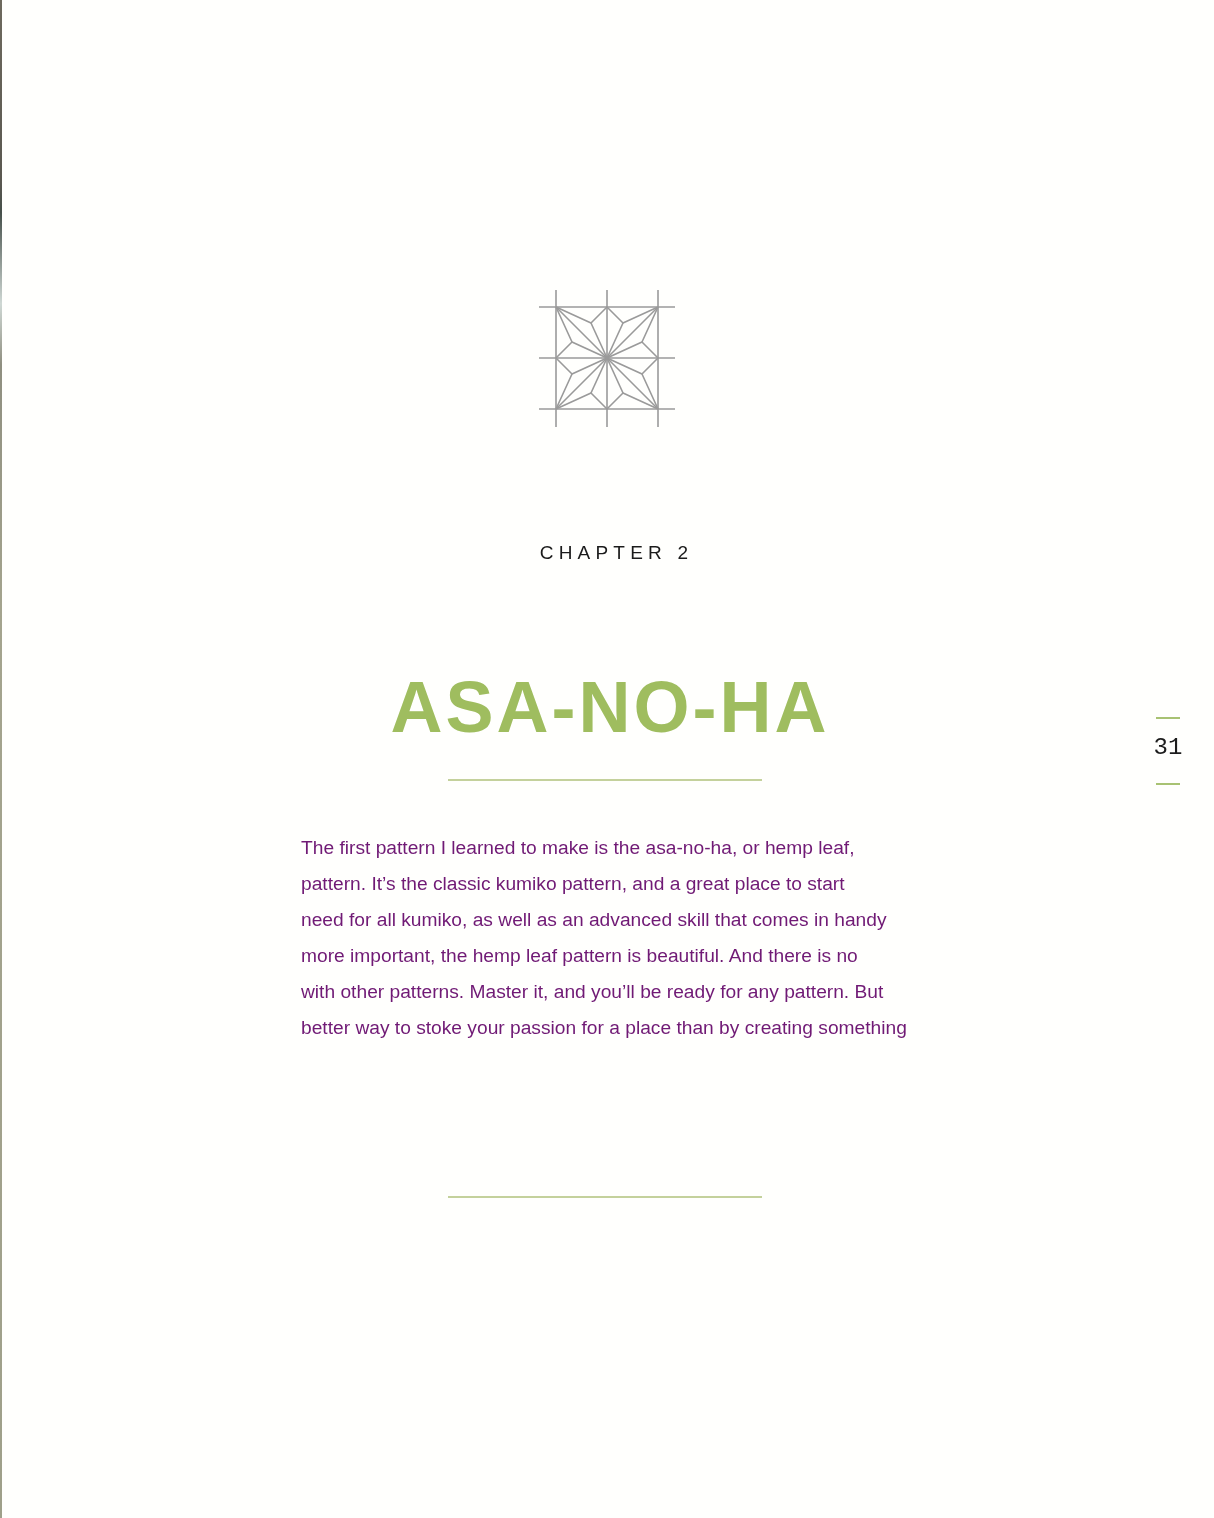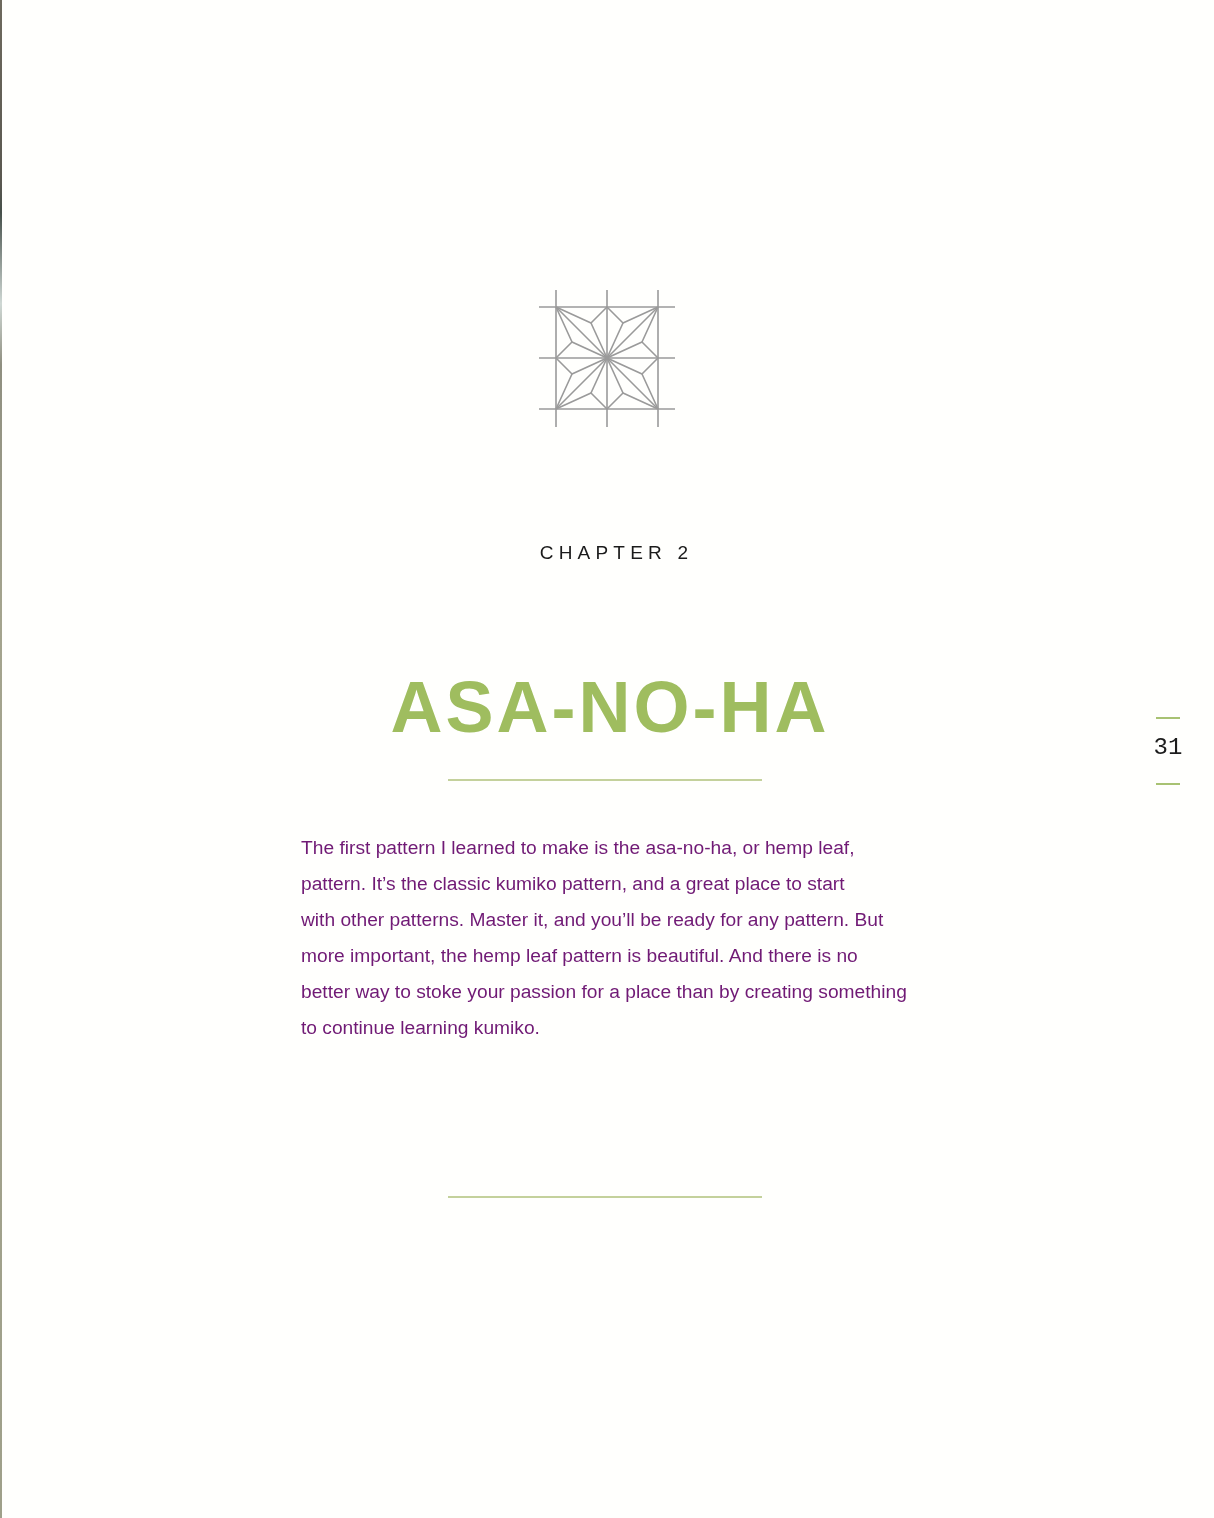--- a/index.html
+++ b/index.html
@@ -154,19 +154,19 @@
 
 <div class="folio">
   <span class="tick"></span>
   <span class="num">31</span>
   <span class="tick"></span>
 </div>
 
 <p class="body-text">
   <span class="line">The first pattern I learned to make is the asa-no-ha, or hemp leaf,</span>
   <span class="line">pattern. It’s the classic kumiko pattern, and a great place to start</span>
+  <span class="line">need for all kumiko, as well as an advanced skill that comes in handy</span>
+  <span class="line">more important, the hemp leaf pattern is beautiful.  And there is no</span>
   <span class="line">with other patterns. Master it, and you’ll be ready for any pattern. But</span>
-  <span class="line">more important, the hemp leaf pattern is beautiful.  And there is no</span>
   <span class="line">better way to stoke your passion for a place than by creating something</span>
-  <span class="line">to continue learning kumiko.</span>
 </p>
 
 <div class="divider bottom"></div>
 
 </body></html>

